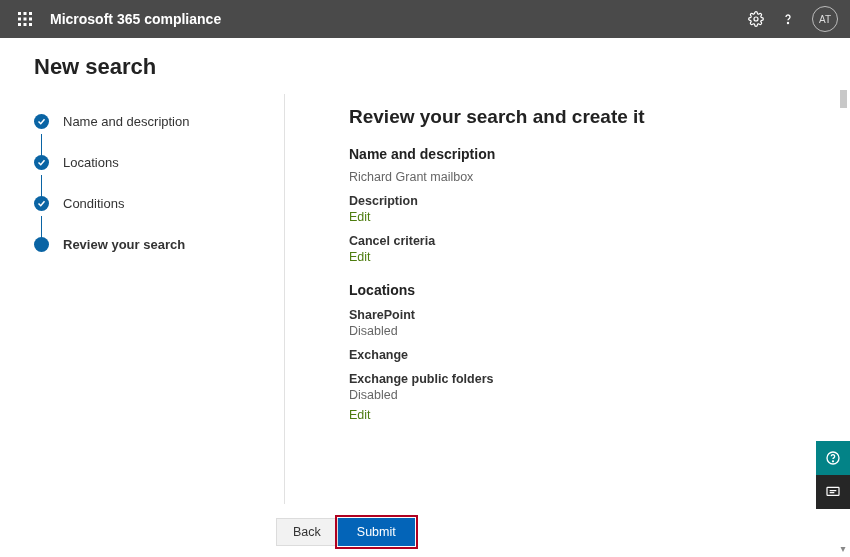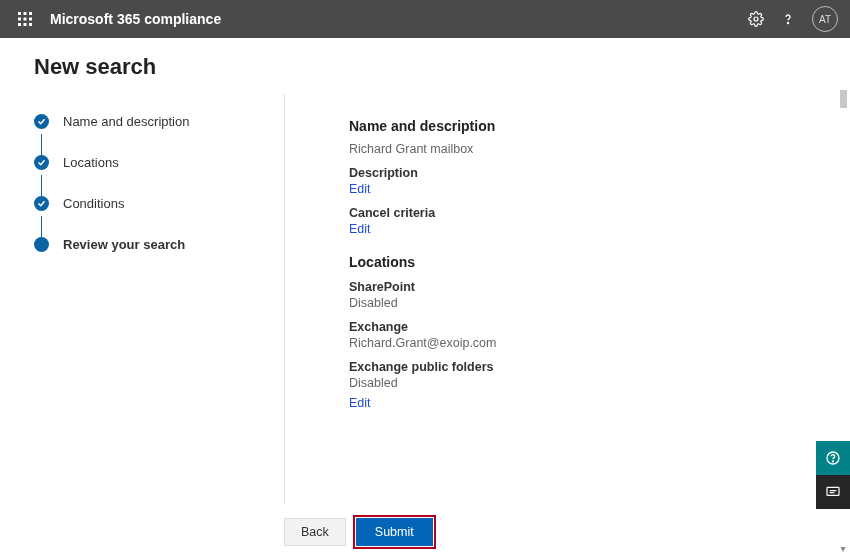--- a/index.html
+++ b/index.html
@@ -18,27 +18,27 @@
   .step:not(:last-child)::after { content: ""; position: absolute; left: 7px; top: 20px; width: 1px; height: 28px; background: #0a64a4; }
   .step-circle { width: 15px; height: 15px; border-radius: 50%; background: #0a64a4; margin-right: 14px; display: flex; align-items: center; justify-content: center; flex-shrink: 0; }
   .step-circle svg { width: 9px; height: 9px; fill: #fff; }
   .step.current { font-weight: 700; }
   .divider { width: 1px; background: #e1e1e1; margin-top: 4px; margin-bottom: 0; height: 410px; }
   .main { flex: 1; padding: 16px 40px 0 32px; overflow-y: auto; height: 415px; position: relative; }
   .main h1 { font-size: 19px; font-weight: 700; margin-bottom: 18px; color: #222; }
   .section-head { font-size: 14px; font-weight: 700; margin-top: 12px; margin-bottom: 8px; color: #222; }
   .field-label { font-size: 12.5px; font-weight: 600; color: #333; margin-top: 10px; }
   .field-value { font-size: 12.5px; color: #666; margin-top: 2px; margin-bottom: 6px; }
-  .edit-link { font-size: 12.5px; color: #1d4ed8; margin-top: 2px; margin-bottom: 8px; cursor: pointer; }
+  .edit-link { font-size: 12.5px; color: #4d7c0f; margin-top: 2px; margin-bottom: 8px; cursor: pointer; }
   .scrollbar-top { position: absolute; right: 3px; top: 0; width: 7px; height: 18px; background: #c8c8c8; border-radius: 0; }
   .scroll-chevron { position: absolute; right: 1px; bottom: 0; width: 12px; height: 14px; display: flex; align-items: center; justify-content: center; color: #888; font-size: 10px; }
   .main-wrap { position: relative; flex: 1; }
-  .footer { position: absolute; bottom: 0; left: 284px; right: 14px; height: 46px; display: flex; align-items: center; padding: 0 0 6px 0; border-top: 1px solid transparent; }
+  .footer { position: absolute; bottom: 0; left: 276px; right: 14px; height: 46px; display: flex; align-items: center; padding: 0 0 6px 0; border-top: 1px solid transparent; }
   .btn { font-size: 12.5px; padding: 6px 16px; border: 1px solid #dcdcdc; background: #f2f2f2; color: #333; cursor: pointer; font-family: inherit; }
-  .btn + .btn { margin-left: 10px; }
+  .btn + .btn { }
   .btn-primary { background: #0364b8; color: #fff; border: 1px solid #0364b8; padding: 6px 18px; outline: 2px solid #b00020; outline-offset: 1px; }
   .footer-spacer { flex: 1; }
   .side-actions { position: absolute; right: 0; bottom: 46px; width: 34px; }
   .side-act { width: 34px; height: 34px; display: flex; align-items: center; justify-content: center; color: #fff; cursor: pointer; }
   .side-act.teal { background: #038387; }
   .side-act.dark { background: #262626; }
 </style>
 </head>
 <body>
 
@@ -104,36 +104,36 @@
     <div class="step current">
       <div class="step-circle"></div>
       <span>Review your search</span>
     </div>
   </div>
 
   <div class="divider"></div>
 
   <div class="main-wrap">
     <div class="main">
+      <h1>Review your search and create it</h1>
 
       <div class="section-head">Name and description</div>
       <div class="field-value">Richard Grant mailbox</div>
 
       <div class="field-label">Description</div>
       <div class="edit-link">Edit</div>
 
       <div class="field-label">Cancel criteria</div>
       <div class="edit-link">Edit</div>
 
       <div class="section-head" style="margin-top:18px">Locations</div>
       <div class="field-label">SharePoint</div>
       <div class="field-value">Disabled</div>
 
       <div class="field-label">Exchange</div>
-      <div class="field-value">Richard.Grant@exoip.com</div>
 
       <div class="field-label">Exchange public folders</div>
       <div class="field-value">Disabled</div>
       <div class="edit-link">Edit</div>
     </div>
     <div class="scrollbar-top"></div>
     <div class="scroll-chevron">▾</div>
   </div>
 
   <div class="side-actions">

